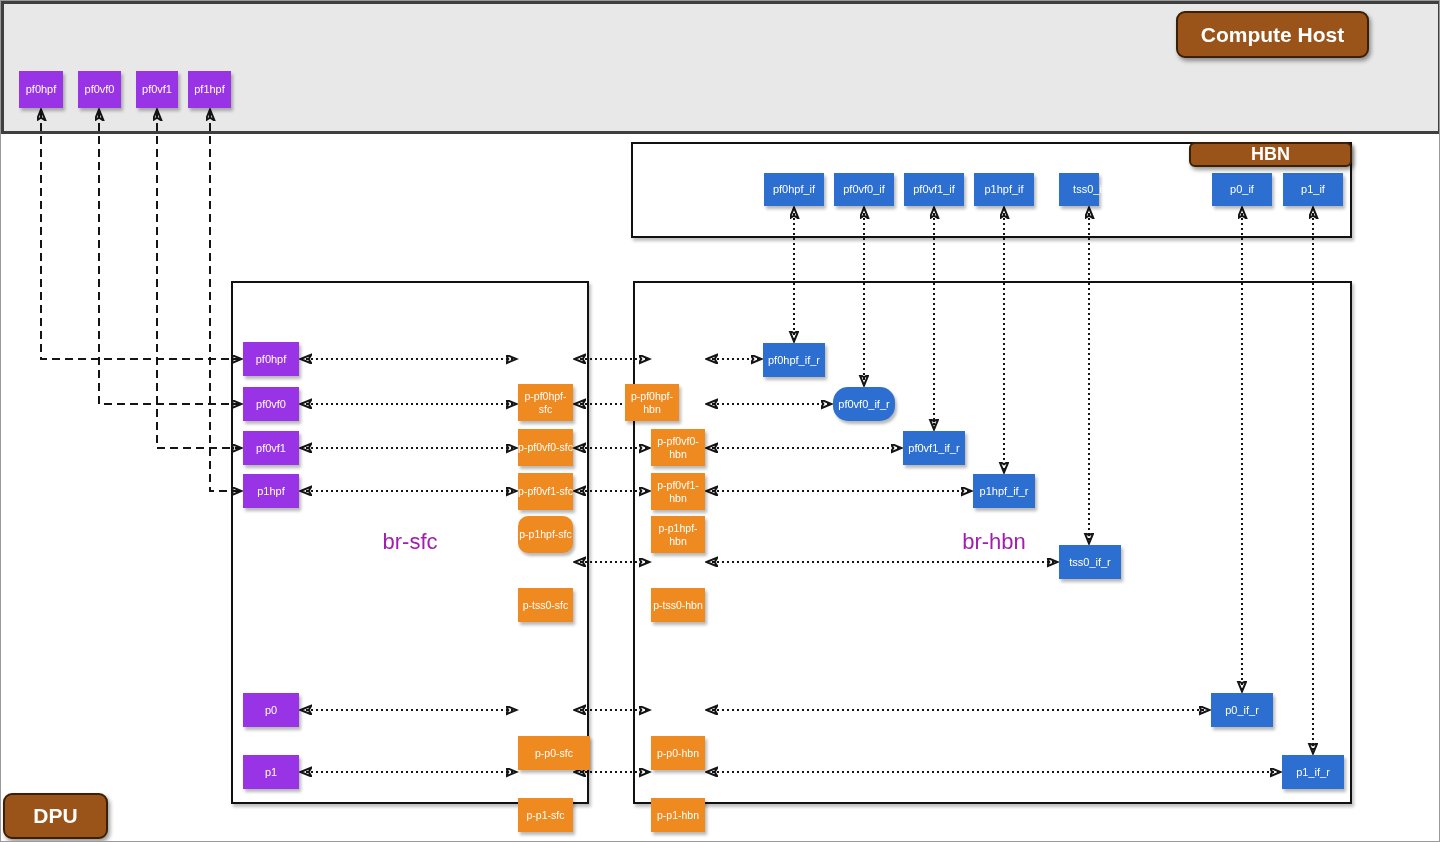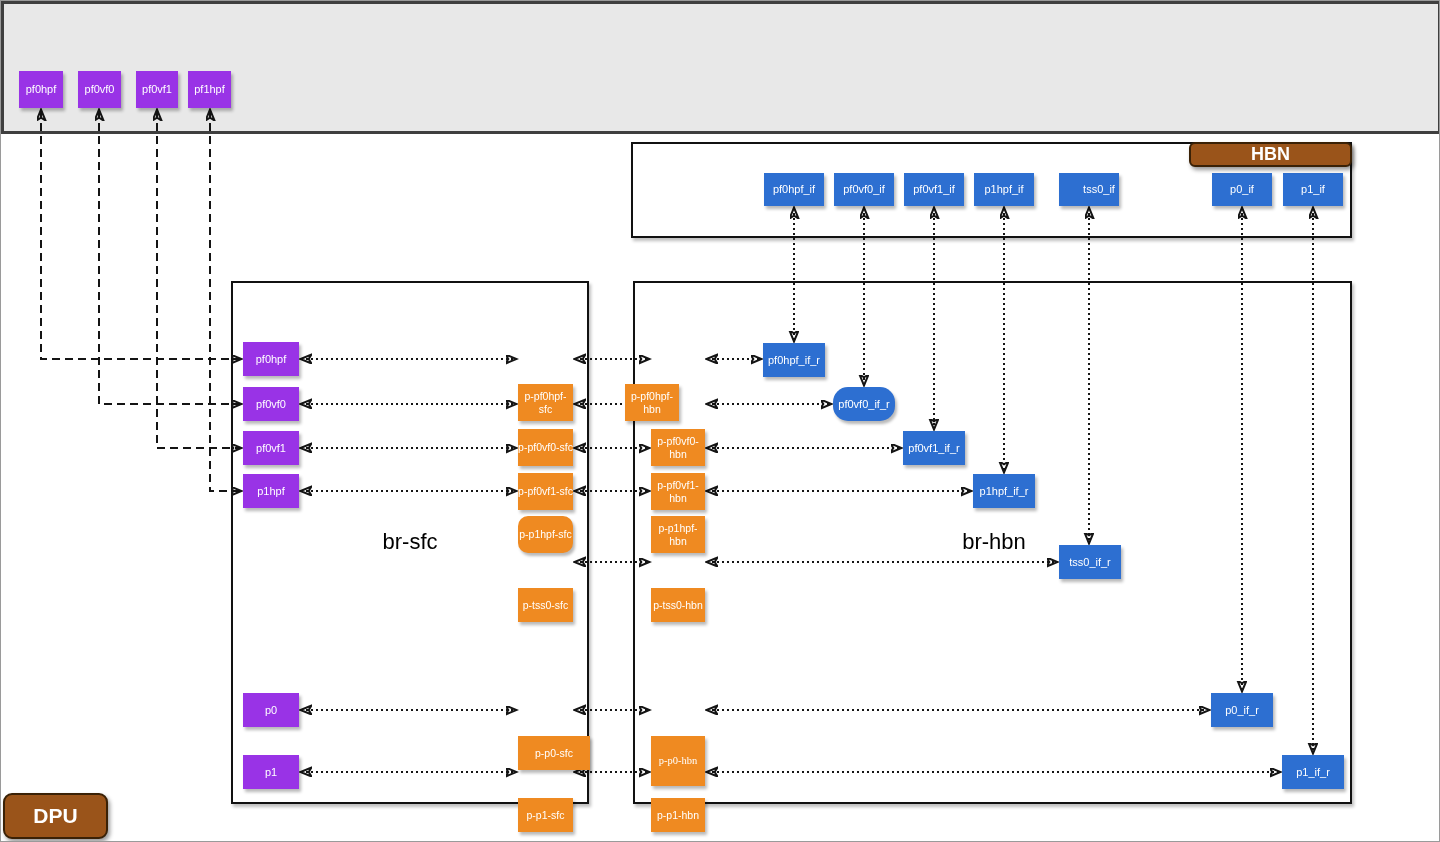--- a/index.html
+++ b/index.html
@@ -10,21 +10,21 @@
   .wires path{fill:none;stroke:var(--wire);stroke-width:2;}
   .wires path.dash{stroke-dasharray:8 5;}
   .wires path.dot{stroke-dasharray:2 3;}
   .node{position:absolute;display:flex;align-items:center;justify-content:center;color:#fff;text-align:center;font-size:11px;line-height:1.15;box-shadow:2px 3px 3px rgba(0,0,0,.28);box-sizing:border-box;}
   .purple{background:var(--purple);text-align:right;}
   .orange{background:var(--orange);font-size:10.5px;margin-top:43px;}
   .blue{background:var(--blue);}
   .badge{position:absolute;background:var(--brown);border:2px solid #3a2106;color:#fff;font-weight:bold;display:flex;align-items:center;justify-content:center;box-shadow:2px 3px 4px rgba(0,0,0,.4);box-sizing:border-box;}
   .badge.big{border-radius:9px;font-size:21px;}
   .badge.small{border-radius:6px;font-size:18px;}
-  .bridge-label{position:absolute;width:160px;font-size:22px;color:#000000;text-align:center;}
+  .bridge-label{position:absolute;width:160px;font-size:22px;color:#a21caf;text-align:center;}
 </style>
 </head>
 <body>
 
 <div id="canvas">
 
   <div class="host-band"></div>
 
   <div class="frame" style="left:630px;top:141px;width:721px;height:96px;"></div>
   <div class="frame" style="left:230px;top:280px;width:358px;height:523px;"></div>
@@ -79,21 +79,21 @@
 
   <div class="node purple" style="left:18px;top:70px;width:44px;height:37px;">pf0hpf</div>
   <div class="node purple" style="left:77px;top:70px;width:43px;height:37px;">pf0vf0</div>
   <div class="node purple" style="left:135px;top:70px;width:42px;height:37px;">pf0vf1</div>
   <div class="node purple" style="left:187px;top:70px;width:43px;height:37px;">pf1hpf</div>
 
   <div class="node blue" style="left:763px;top:172px;width:60px;height:33px;">pf0hpf_if</div>
   <div class="node blue" style="left:833px;top:172px;width:60px;height:33px;">pf0vf0_if</div>
   <div class="node blue" style="left:903px;top:172px;width:60px;height:33px;">pf0vf1_if</div>
   <div class="node blue" style="left:973px;top:172px;width:60px;height:33px;">p1hpf_if</div>
-  <div class="node blue" style="left:1058px;top:172px;width:60px;height:33px;padding-left:20px;">tss0_if</div>
+  <div class="node blue" style="left:1058px;top:172px;width:40px;height:33px;padding-left:20px;">tss0_if</div>
   <div class="node blue" style="left:1211px;top:172px;width:60px;height:33px;">p0_if</div>
   <div class="node blue" style="left:1282px;top:172px;width:60px;height:33px;">p1_if</div>
 
   <div class="node purple" style="left:242px;top:341px;width:56px;height:34px;">pf0hpf</div>
   <div class="node purple" style="left:242px;top:386px;width:56px;height:34px;">pf0vf0</div>
   <div class="node purple" style="left:242px;top:430px;width:56px;height:34px;">pf0vf1</div>
   <div class="node purple" style="left:242px;top:473px;width:56px;height:34px;">p1hpf</div>
   <div class="node purple" style="left:242px;top:692px;width:56px;height:34px;">p0</div>
   <div class="node purple" style="left:242px;top:754px;width:56px;height:34px;">p1</div>
 
@@ -103,27 +103,28 @@
   <div class="node orange" style="left:517px;top:472px;width:55px;height:37px;border-radius:10px;">p-p1hpf-sfc</div>
   <div class="node orange" style="left:517px;top:544px;width:55px;height:34px;">p-tss0-sfc</div>
   <div class="node orange" style="left:517px;top:692px;width:72px;height:34px;">p-p0-sfc</div>
   <div class="node orange" style="left:517px;top:754px;width:55px;height:34px;">p-p1-sfc</div>
 
   <div class="node orange" style="left:624px;top:340px;width:54px;height:37px;">p-pf0hpf-hbn</div>
   <div class="node orange" style="left:650px;top:385px;width:54px;height:37px;">p-pf0vf0-hbn</div>
   <div class="node orange" style="left:650px;top:429px;width:54px;height:37px;">p-pf0vf1-hbn</div>
   <div class="node orange" style="left:650px;top:472px;width:54px;height:37px;">p-p1hpf-hbn</div>
   <div class="node orange" style="left:650px;top:544px;width:54px;height:34px;">p-tss0-hbn</div>
-  <div class="node orange" style="left:650px;top:692px;width:54px;height:50px;font-family:Liberation Serif, serif;">p-p0-hbn</div>
+  <div class="node orange" style="left:650px;top:692px;width:54px;height:34px;">p-p0-hbn</div>
   <div class="node orange" style="left:650px;top:754px;width:54px;height:34px;">p-p1-hbn</div>
 
   <div class="node blue" style="left:762px;top:342px;width:62px;height:34px;">pf0hpf_if_r</div>
   <div class="node blue" style="left:832px;top:386px;width:62px;height:34px;border-radius:15px;">pf0vf0_if_r</div>
   <div class="node blue" style="left:902px;top:430px;width:62px;height:34px;">pf0vf1_if_r</div>
   <div class="node blue" style="left:972px;top:473px;width:62px;height:34px;">p1hpf_if_r</div>
   <div class="node blue" style="left:1058px;top:544px;width:62px;height:34px;">tss0_if_r</div>
   <div class="node blue" style="left:1210px;top:692px;width:62px;height:34px;">p0_if_r</div>
   <div class="node blue" style="left:1281px;top:754px;width:62px;height:34px;">p1_if_r</div>
 
+  <div class="badge big" style="left:1175px;top:10px;width:193px;height:47px;">Compute Host</div>
   <div class="badge small" style="left:1188px;top:141px;width:163px;height:25px;">HBN</div>
   <div class="badge big" style="left:2px;top:792px;width:105px;height:46px;">DPU</div>
 
 </div>
 
 </body></html>

